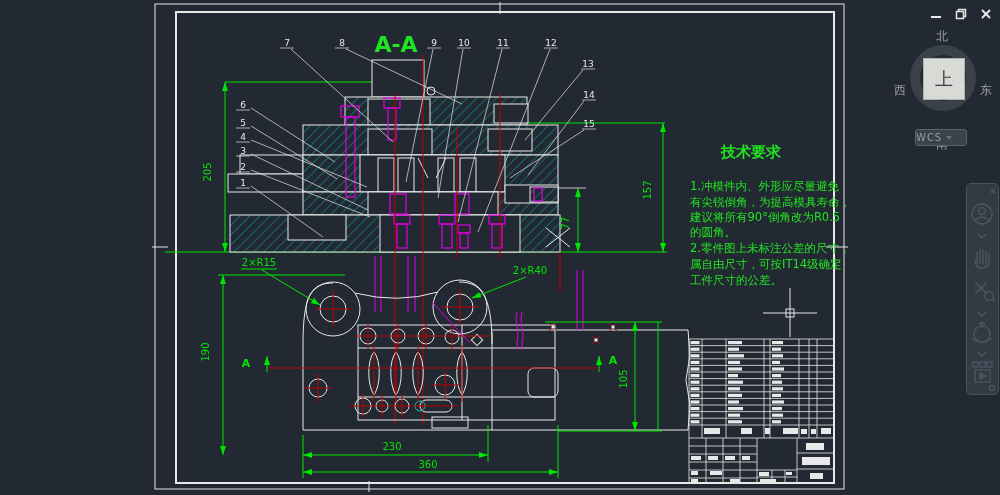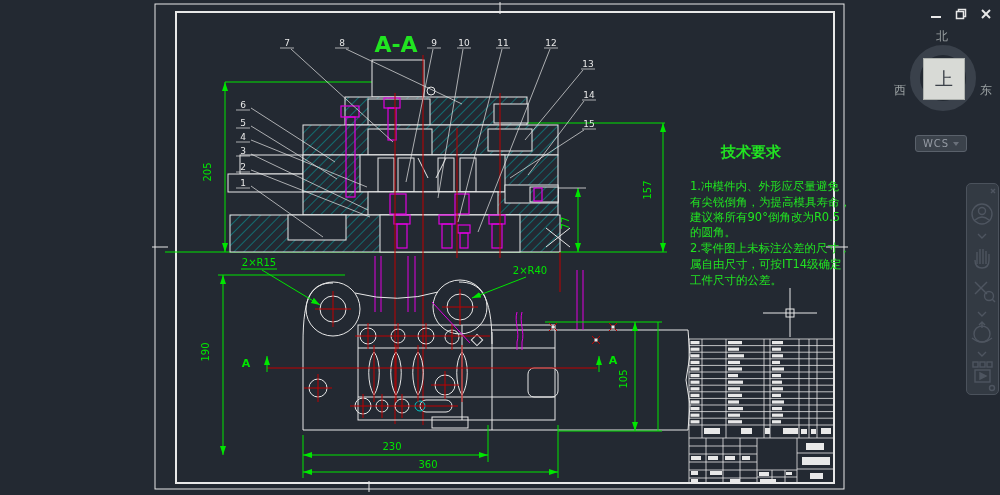--- a/index.html
+++ b/index.html
@@ -11,22 +11,22 @@
   .winbtn{width:16px;height:16px;display:flex;align-items:center;justify-content:center;cursor:default;}
   
   #viewcube{position:absolute;left:896px;top:32px;width:92px;height:96px;color:#9aa0a2;font-size:12px;}
   #vc-ring{position:absolute;left:14px;top:13px;width:46px;height:46px;border:10px solid #3a414b;border-radius:50%;}
   #vc-face{position:absolute;left:27px;top:26px;width:40px;height:40px;background:#d8dad6;color:#3c424a;
            display:flex;align-items:center;justify-content:center;font-size:18px;border:1px solid #aeb2ae;}
   .vc-lbl{position:absolute;}
   #vc-n{left:40px;top:-4px;}  #vc-s{left:40px;top:104px;}
   #vc-w{left:-2px;top:50px;}  #vc-e{left:84px;top:50px;}
   
-  #wcs{position:absolute;left:915px;top:135px;width:50px;height:15px;background:#3b424b;border:1px solid #5a616b;
-       border-radius:3px;color:#959ba4;font-size:10px;display:flex;align-items:center;justify-content:center;gap:4px;letter-spacing:1px;}
+  #wcs{position:absolute;left:915px;top:129px;width:50px;height:15px;background:#3b424b;border:1px solid #5a616b;
+       border-radius:3px;color:#959ba4;font-size:10px;display:flex;align-items:center;justify-content:flex-start;gap:4px;letter-spacing:1px;}
   #wcs .tri{width:0;height:0;border-left:3px solid transparent;border-right:3px solid transparent;border-top:4px solid #6a707a;}
   
   #navbar{position:absolute;left:966px;top:183px;width:31px;height:210px;background:#333a43;
           border:1px solid #4b525c;border-radius:5px;}
 </style>
 </head>
 <body>
 
 <div id="screen">
 

